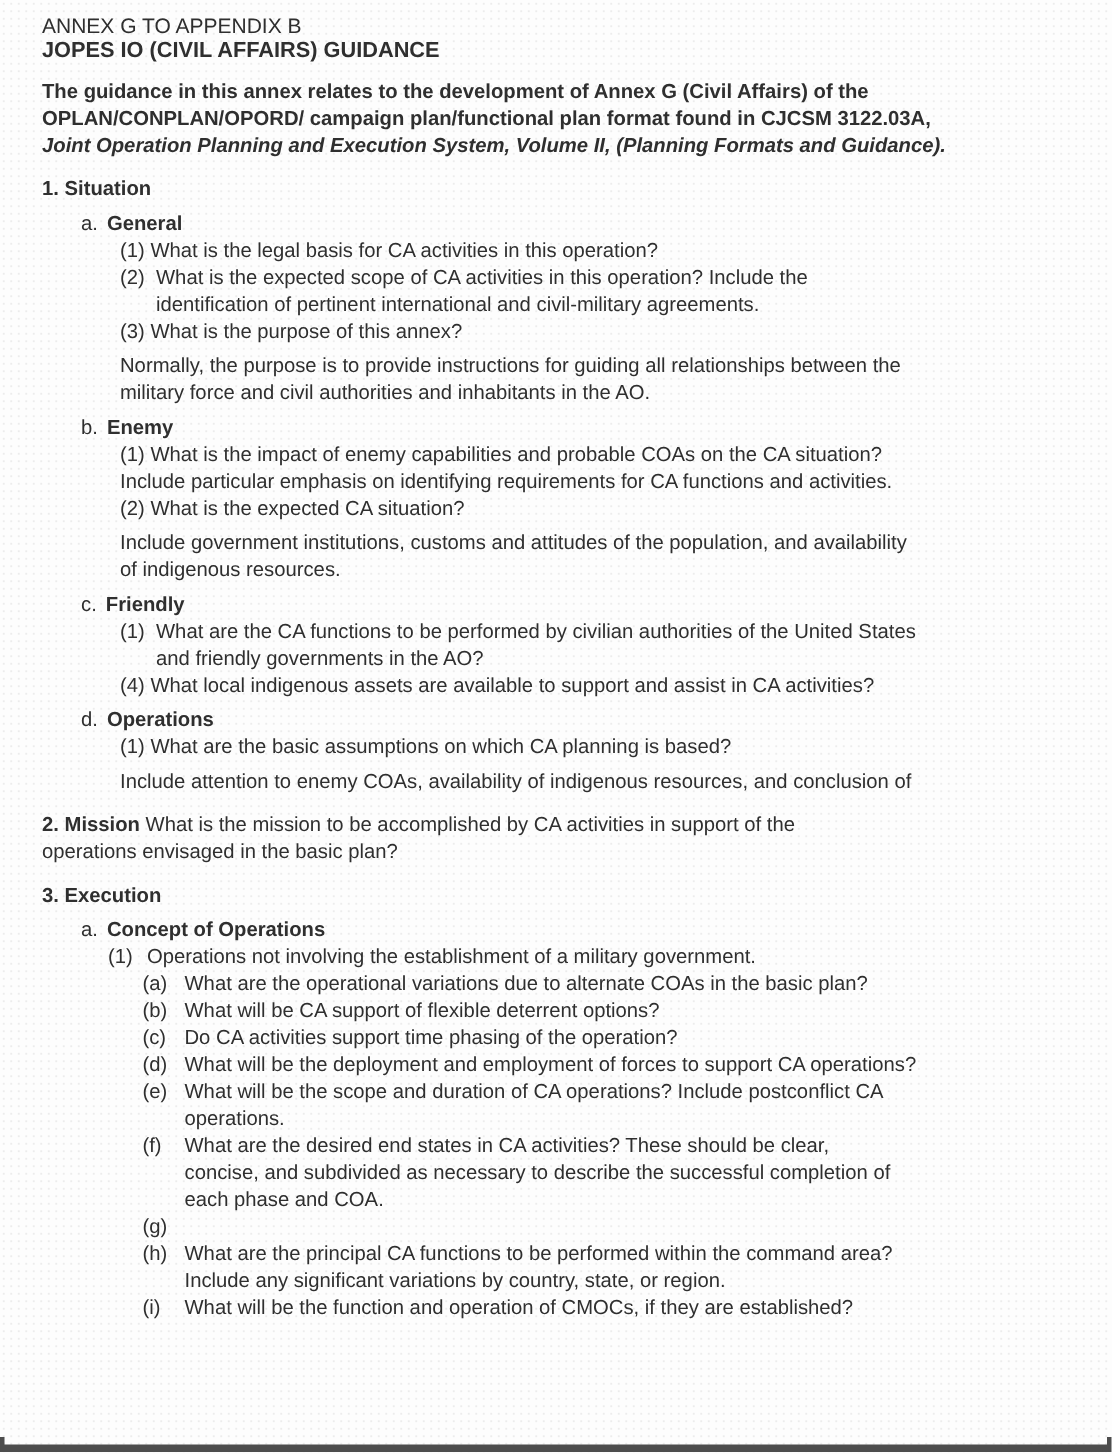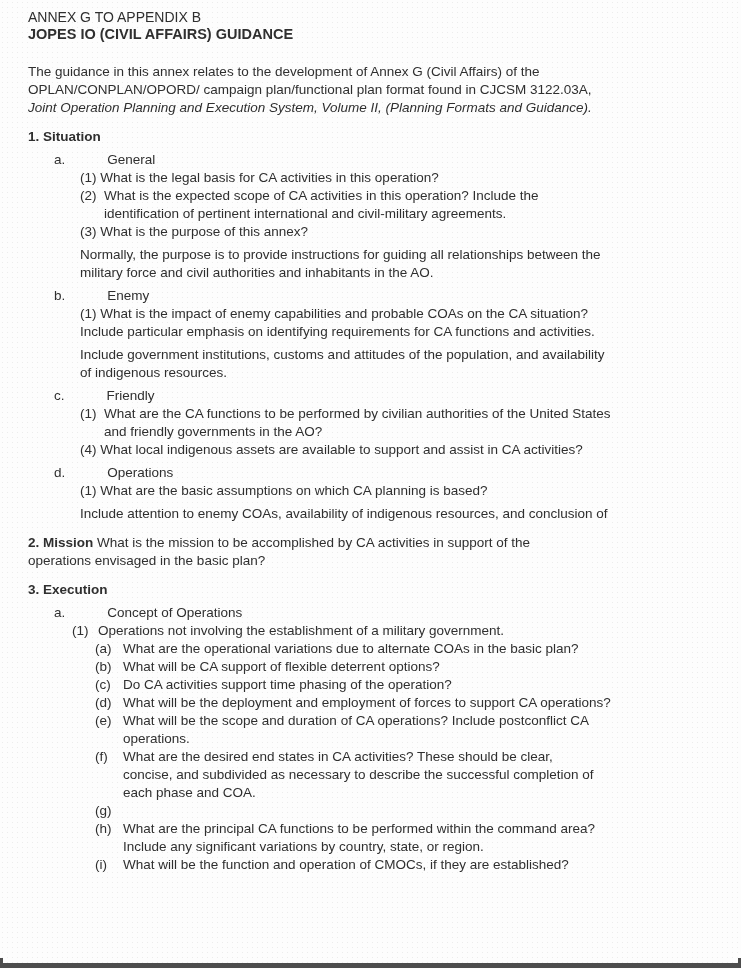--- a/index.html
+++ b/index.html
@@ -13,27 +13,27 @@
     color: #2f2f2f;
   }
   .page {
     position: absolute; left: 0; top: 0; right: 0;
     padding: 9px 28px 0 28px;
     font-size: 13.5px; line-height: 18px;
   }
   .line { white-space: nowrap; }
   .title { text-align: left; font-size: 14px; line-height: 17px; white-space: nowrap; }
   .title.tbold { font-weight: bold; font-size: 14.5px; }
-  .para { margin-top: 20px; }
+  .para { margin-top: 9px; font-weight: bold; }
   .it { font-style: italic; }
   .b { font-weight: bold; }
   .h1 { margin-top: 11px; }
   .h2 { margin-top: 5px; padding-left: 26px; }
   .h2 .mk { margin-right: 6px; }
-  .h2 .ht { font-weight: normal; margin-left: 36px; }
+  .h2 .ht { font-weight: bold; }
   .q { padding-left: 52px; }
   .q.flex { display: flex; }
   .q.flex .mk { flex: 0 0 24px; }
   .q.lvl3 { padding-left: 67px; }
   .q.lvl3 .mk { flex: 0 0 28px; }
   .q.wide { padding-left: 44px; }
   .q.wide .mk { flex: 0 0 26px; }
   .tx { flex: 1 1 auto; }
   .note { padding-left: 52px; margin-top: 5px; margin-bottom: 4px; }
   .bottom-bar { position: absolute; left: 2px; right: 2px; bottom: 1px; height: 5px; background: #4d4d4d; }
@@ -70,20 +70,23 @@
       <div class="line">(3) What is the purpose of this annex?</div>
     </div>
     <div class="note">
       <div class="line">Normally, the purpose is to provide instructions for guiding all relationships between the</div>
       <div class="line">military force and civil authorities and inhabitants in the AO.</div>
     </div>
     <div class="h2"><span class="mk">b.</span><span class="ht">Enemy</span></div>
     <div class="q lvl2">
       <div class="line">(1) What is the impact of enemy capabilities and probable COAs on the CA situation?</div>
       <div class="line">Include particular emphasis on identifying requirements for CA functions and activities.</div>
+    </div>
+    <div class="q lvl2">
+      <div class="line">(2) What is the expected CA situation?</div>
     </div>
     <div class="note">
       <div class="line">Include government institutions, customs and attitudes of the population, and availability</div>
       <div class="line">of indigenous resources.</div>
     </div>
     <div class="h2"><span class="mk">c.</span><span class="ht">Friendly</span></div>
     <div class="q lvl2 flex">
       <span class="mk">(1)</span>
       <div class="tx">
         <div class="line">What are the CA functions to be performed by civilian authorities of the United States</div>

